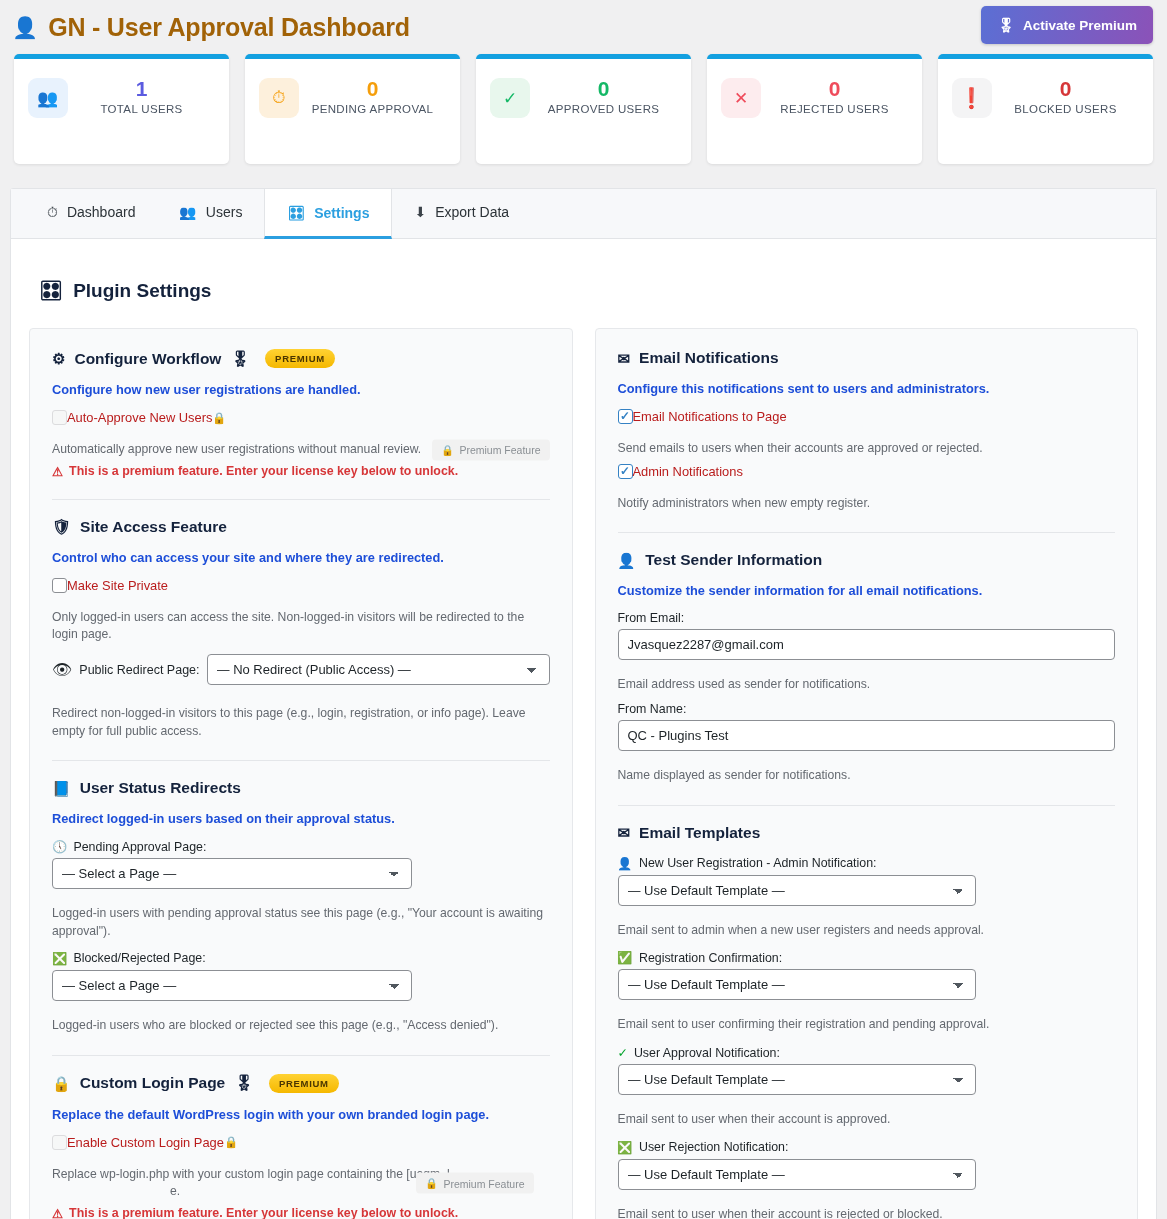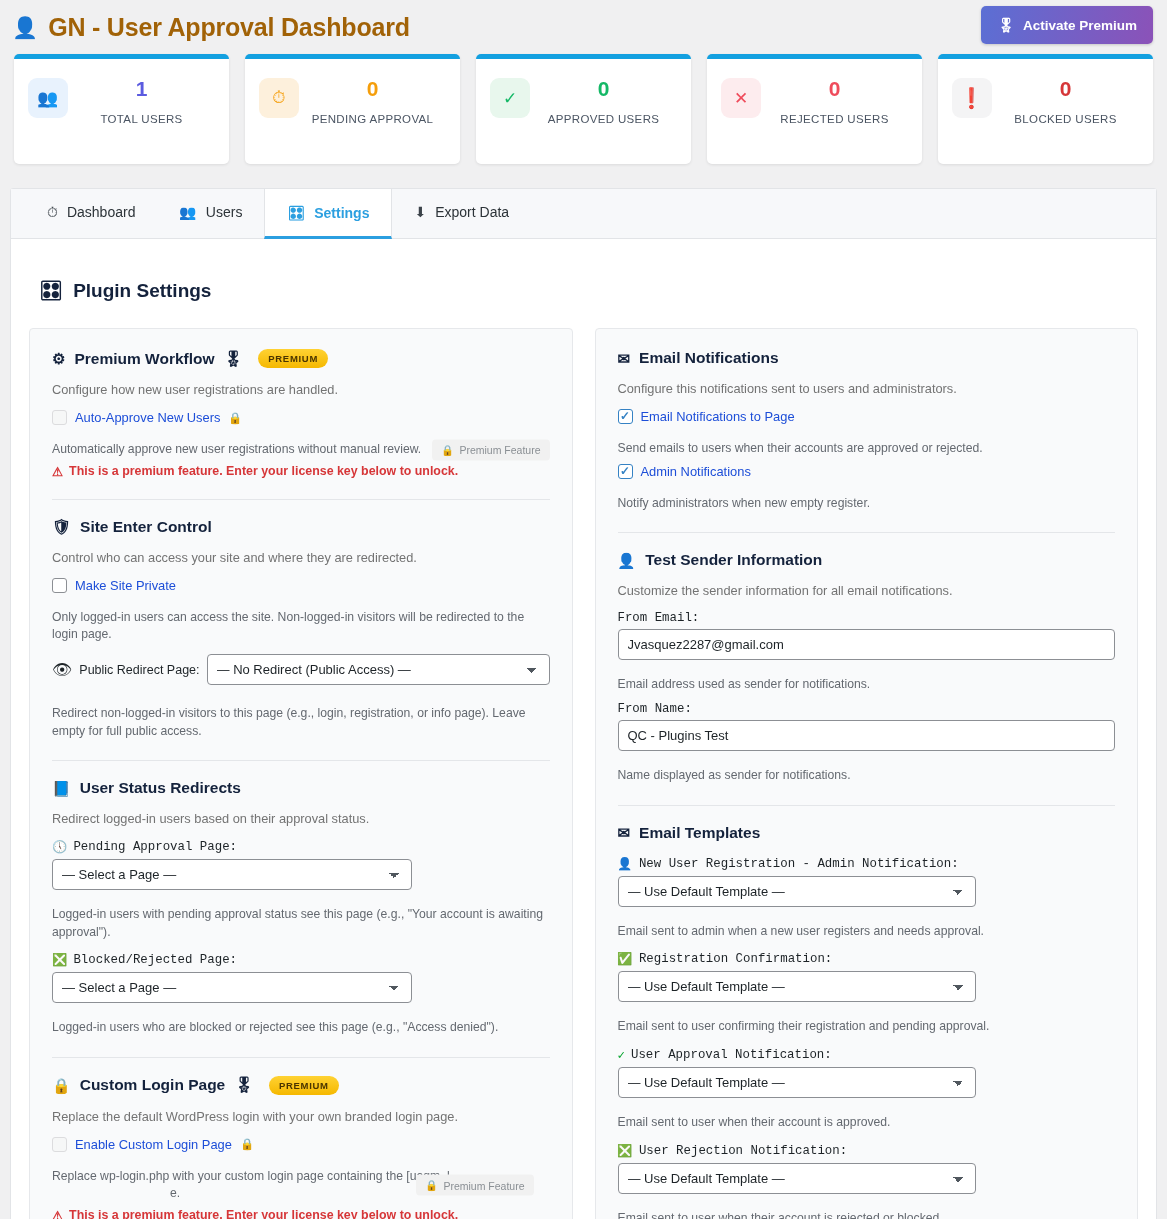--- a/index.html
+++ b/index.html
@@ -52,21 +52,21 @@
     width: 40px; height: 40px; border-radius: 9px;
     display: flex; align-items: center; justify-content: center;
     font-size: 17px; flex: 0 0 auto;
   }
   .stat-text {
     flex: 1; text-align: center; margin-top: -2px;
   }
   .stat-num { font-size: 21px; font-weight: bold; line-height: 1.25; }
   .stat-lbl {
     font-size: 11.5px; color: #4b5563; letter-spacing: .35px;
-    text-transform: uppercase; margin-top: 11px;
+    text-transform: uppercase; margin-top: 1px;
   }
 
   
   .panel {
     margin: 24px 10px 0 10px;
     background: #fff;
     border: 1px solid #e2e4e7;
     border-radius: 3px;
     min-height: 980px;
   }
@@ -116,26 +116,26 @@
     font-size: 15.5px; font-weight: bold; color: #14223c;
     margin-bottom: 14px;
   }
   .sec-head .s-ico { font-size: 15px; line-height: 1; }
   .badge-premium {
     background: linear-gradient(180deg,#ffd233,#f5b800);
     color: #4a3500; font-size: 9.5px; font-weight: bold;
     letter-spacing: .7px; padding: 4px 10px; border-radius: 10px;
     margin-left: 6px;
   }
-  .sec-desc { font-size: 12.8px; color: #737373; margin-bottom: 13px; }
+  .sec-desc { font-size: 12.8px; color: #1d4ed8; margin-bottom: 13px; font-weight: bold; }
   hr.sep { border: none; border-top: 1px solid #e4e6e9; margin: 20px 0 18px 0; }
 
   .chk-row {
-    display: flex; align-items: center; gap: 8px;
-    font-size: 12.9px; color: #1d4ed8; position: relative;
+    display: flex; align-items: center; gap: 0;
+    font-size: 12.9px; color: #b91c1c; position: relative;
   }
   .cbox {
     width: 15px; height: 15px; border: 1px solid #8c8f94;
     border-radius: 3px; background: #fff; flex: 0 0 auto;
     display: inline-flex; align-items: center; justify-content: center;
     cursor: pointer;
   }
   .cbox.disabled { border-color: #dcdcde; background: #f6f7f7; }
   .cbox.checked { border-color: #3582c4; }
   .cbox.checked::after {
@@ -154,21 +154,21 @@
     position: absolute; right: 0; top: 50%;
     transform: translateY(-50%);
     background: #f1f1f1; color: #8a8f94;
     font-size: 10.5px; padding: 4px 9px; border-radius: 4px;
     display: flex; align-items: center; gap: 5px; white-space: nowrap;
   }
   .pf-row { position: relative; }
 
   .field-label {
     font-size: 12.4px; color: #1d2327; margin-bottom: 4px;
-    display: flex; align-items: center; gap: 6px; font-family: Liberation Mono, monospace;
+    display: flex; align-items: center; gap: 6px;
   }
   .inline-label {
     display: flex; align-items: center; gap: 7px; margin-top: 10px;
   }
   .inline-label .lbl { font-size: 12.5px; white-space: nowrap; }
   select.sel, input.txt {
     width: 100%; height: 31px;
     border: 1px solid #8c8f94; border-radius: 4px;
     background: #fff; font-size: 13px; color: #1d2327;
     padding: 0 9px; font-family: "Liberation Sans", sans-serif;
@@ -277,21 +277,21 @@
     <span>Plugin Settings</span>
   </div>
 
   <div class="cols">
 
     <div class="col">
 
       <div>
         <div class="sec-head">
           <span class="s-ico">⚙</span>
-          <span>Premium Workflow</span>
+          <span>Configure Workflow</span>
           <span>🎖</span>
           <span class="badge-premium">PREMIUM</span>
         </div>
         <div class="sec-desc">Configure how new user registrations are handled.</div>
 
         <div class="chk-row">
           <span class="cbox disabled"></span>
           <span>Auto-Approve New Users</span>
           <span class="lock-ico">🔒</span>
         </div>
@@ -306,21 +306,21 @@
           <span>⚠</span>
           <span>This is a premium feature. Enter your license key below to unlock.</span>
         </div>
       </div>
 
       <hr class="sep">
 
       <div>
         <div class="sec-head">
           <span class="s-ico">🛡</span>
-          <span>Site Enter Control</span>
+          <span>Site Access Feature</span>
         </div>
         <div class="sec-desc">Control who can access your site and where they are redirected.</div>
 
         <div class="chk-row">
           <span class="cbox"></span>
           <span>Make Site Private</span>
         </div>
         <div class="help">Only logged-in users can access the site. Non-logged-in visitors will be redirected to the login page.</div>
 
         <div class="inline-label">

